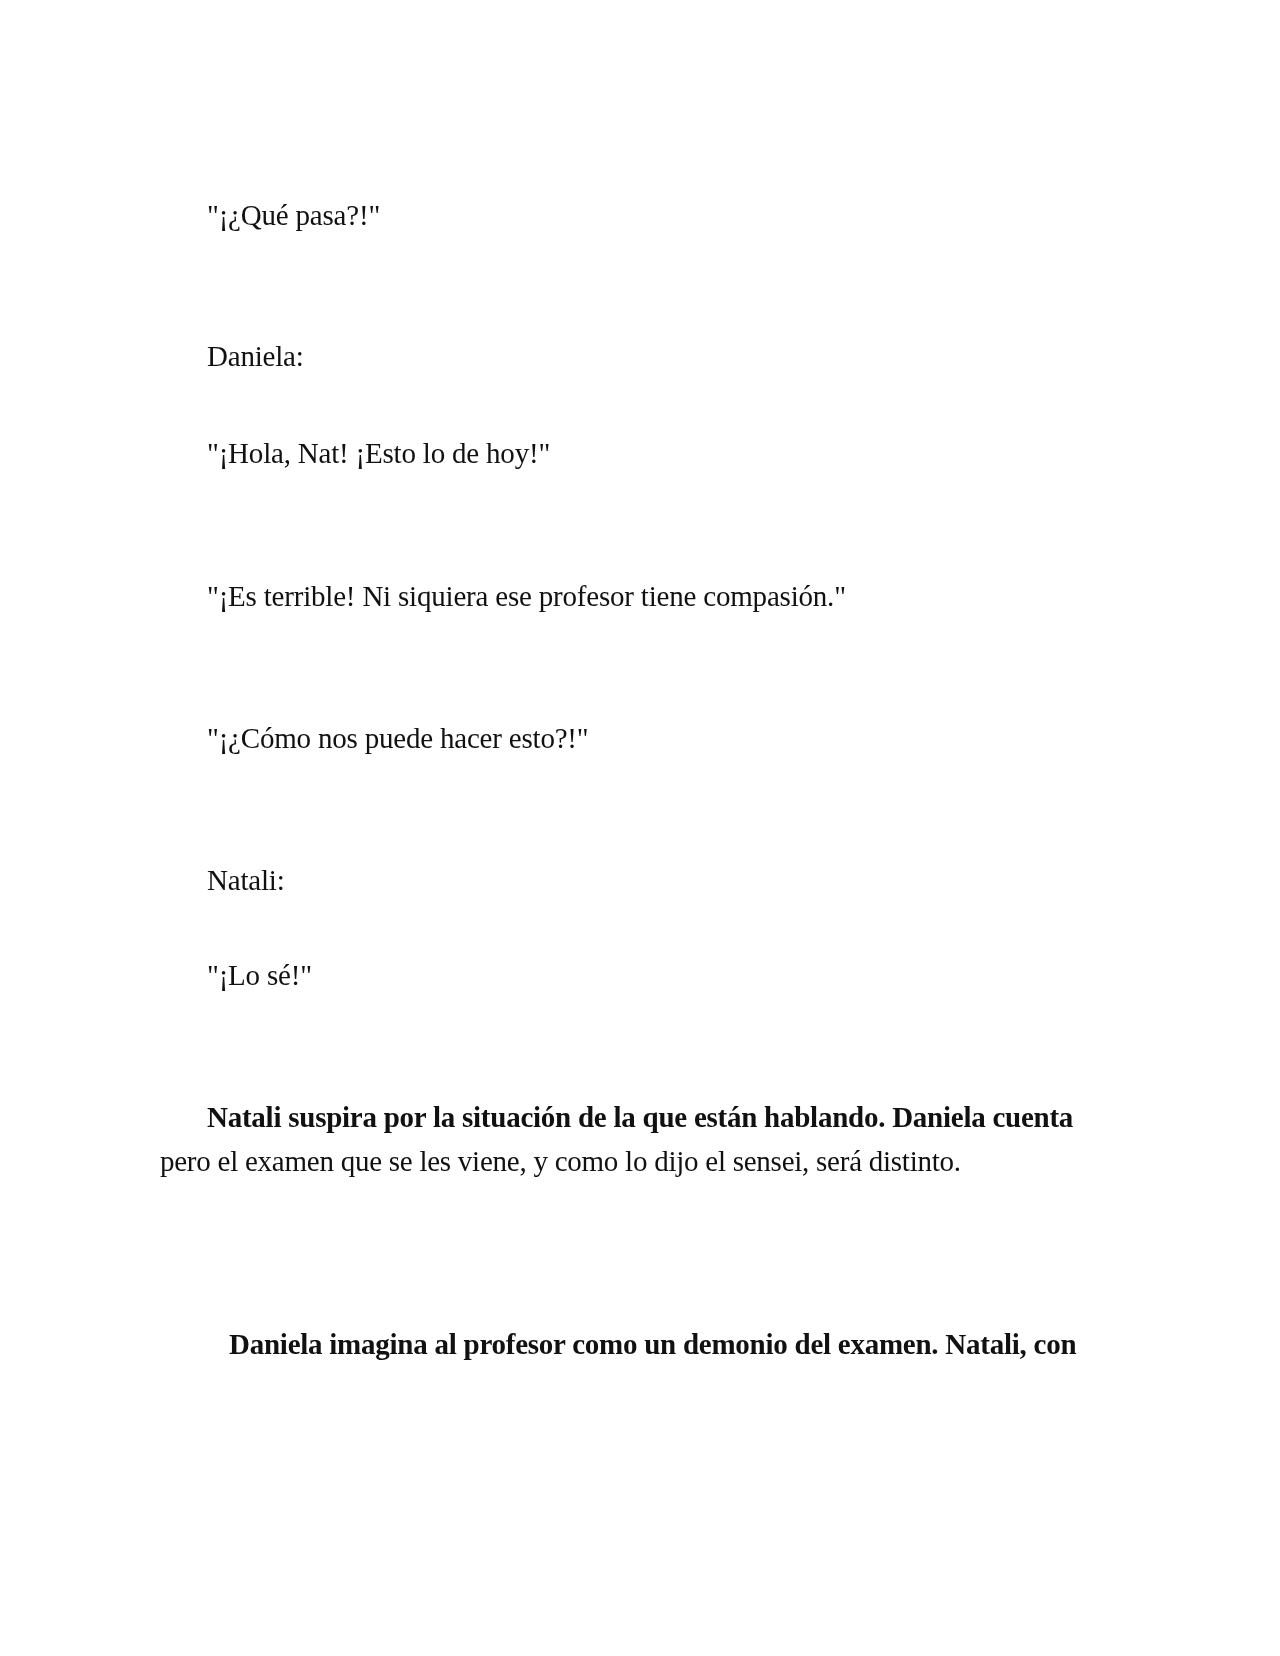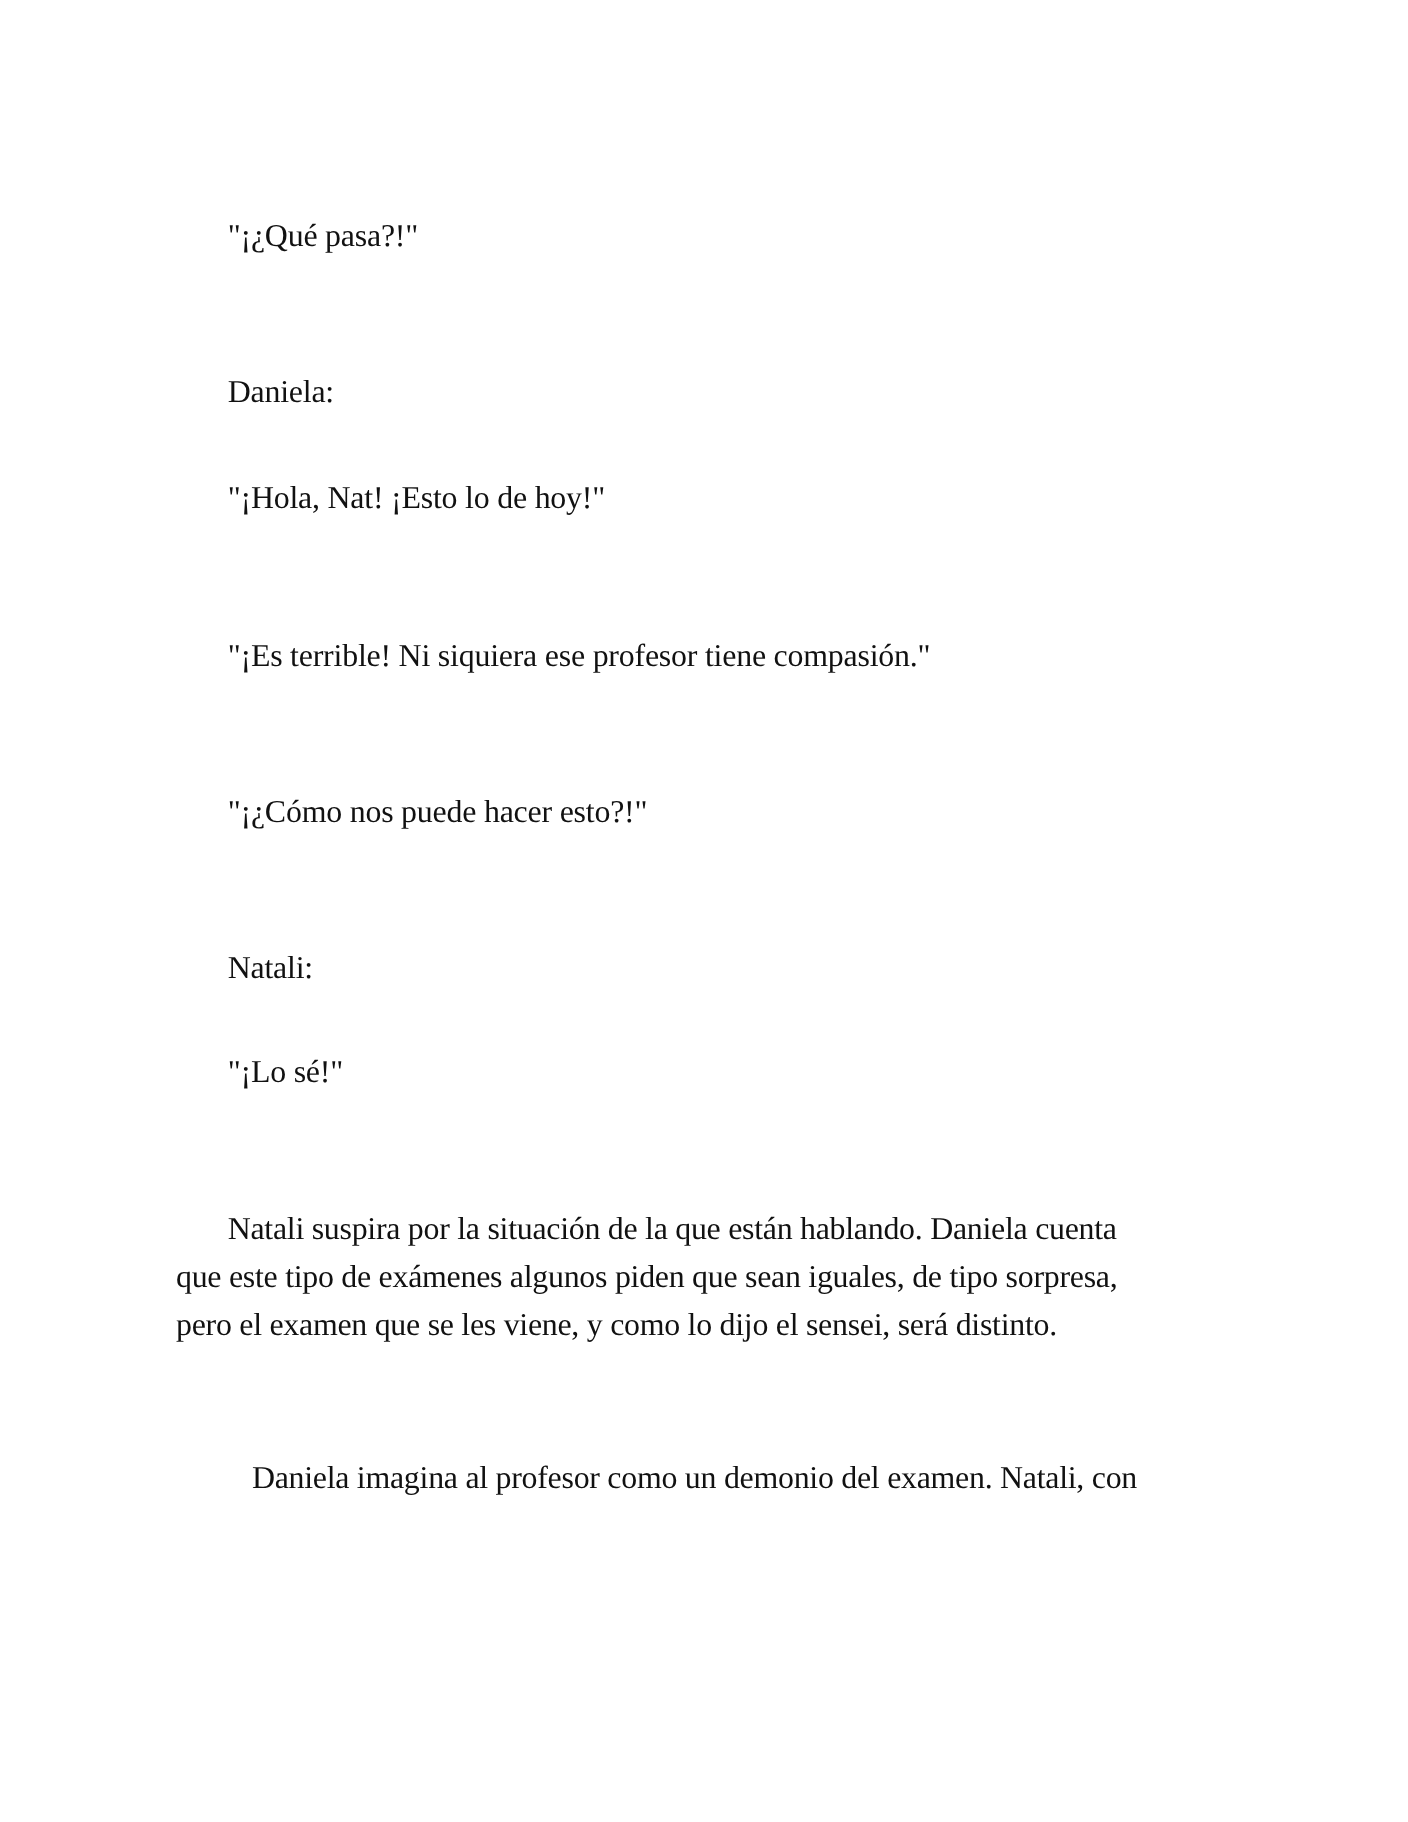--- a/index.html
+++ b/index.html
@@ -25,21 +25,21 @@
     .indent { left: 207px; }
     .para {
       position: absolute;
       left: 160px;
       width: 960px;
       font-size: 29px;
       line-height: 44px;
       letter-spacing: -0.25px;
     }
     .para .pl { display: block; white-space: nowrap; }
-    .para .pl.first { padding-left: 47px; }
+    .para .pl.first { padding-left: 47px; font-weight: bold; }
   </style>
 </head>
 <body>
 
 <div>
 
   <div class="line indent" style="top:198px;">"¡¿Qué pasa?!"</div>
 
   <div class="line indent" style="top:339px;text-align:right;">Daniela:</div>
 
@@ -48,21 +48,20 @@
   <div class="line indent" style="top:579px;">"¡Es terrible! Ni siquiera ese profesor tiene compasión."</div>
 
   <div class="line indent" style="top:721px;">"¡¿Cómo nos puede hacer esto?!"</div>
 
   <div class="line indent" style="top:863px;">Natali:</div>
 
   <div class="line indent" style="top:958px;">"¡Lo sé!"</div>
 
   <div class="para" style="top:1095px;">
     <span class="pl first">Natali suspira por la situación de la que están hablando. Daniela cuenta</span>
-    <span class="pl">que este tipo de exámenes algunos piden que sean iguales, de tipo sorpresa,</span>
     <span class="pl">pero el examen que se les viene, y como lo dijo el sensei, será distinto.</span>
   </div>
 
   <div class="para" style="top:1322px;margin-left:22px;">
     <span class="pl first">Daniela imagina al profesor como un demonio del examen. Natali, con</span>
   </div>
 
 </div>
 
 </body></html>

